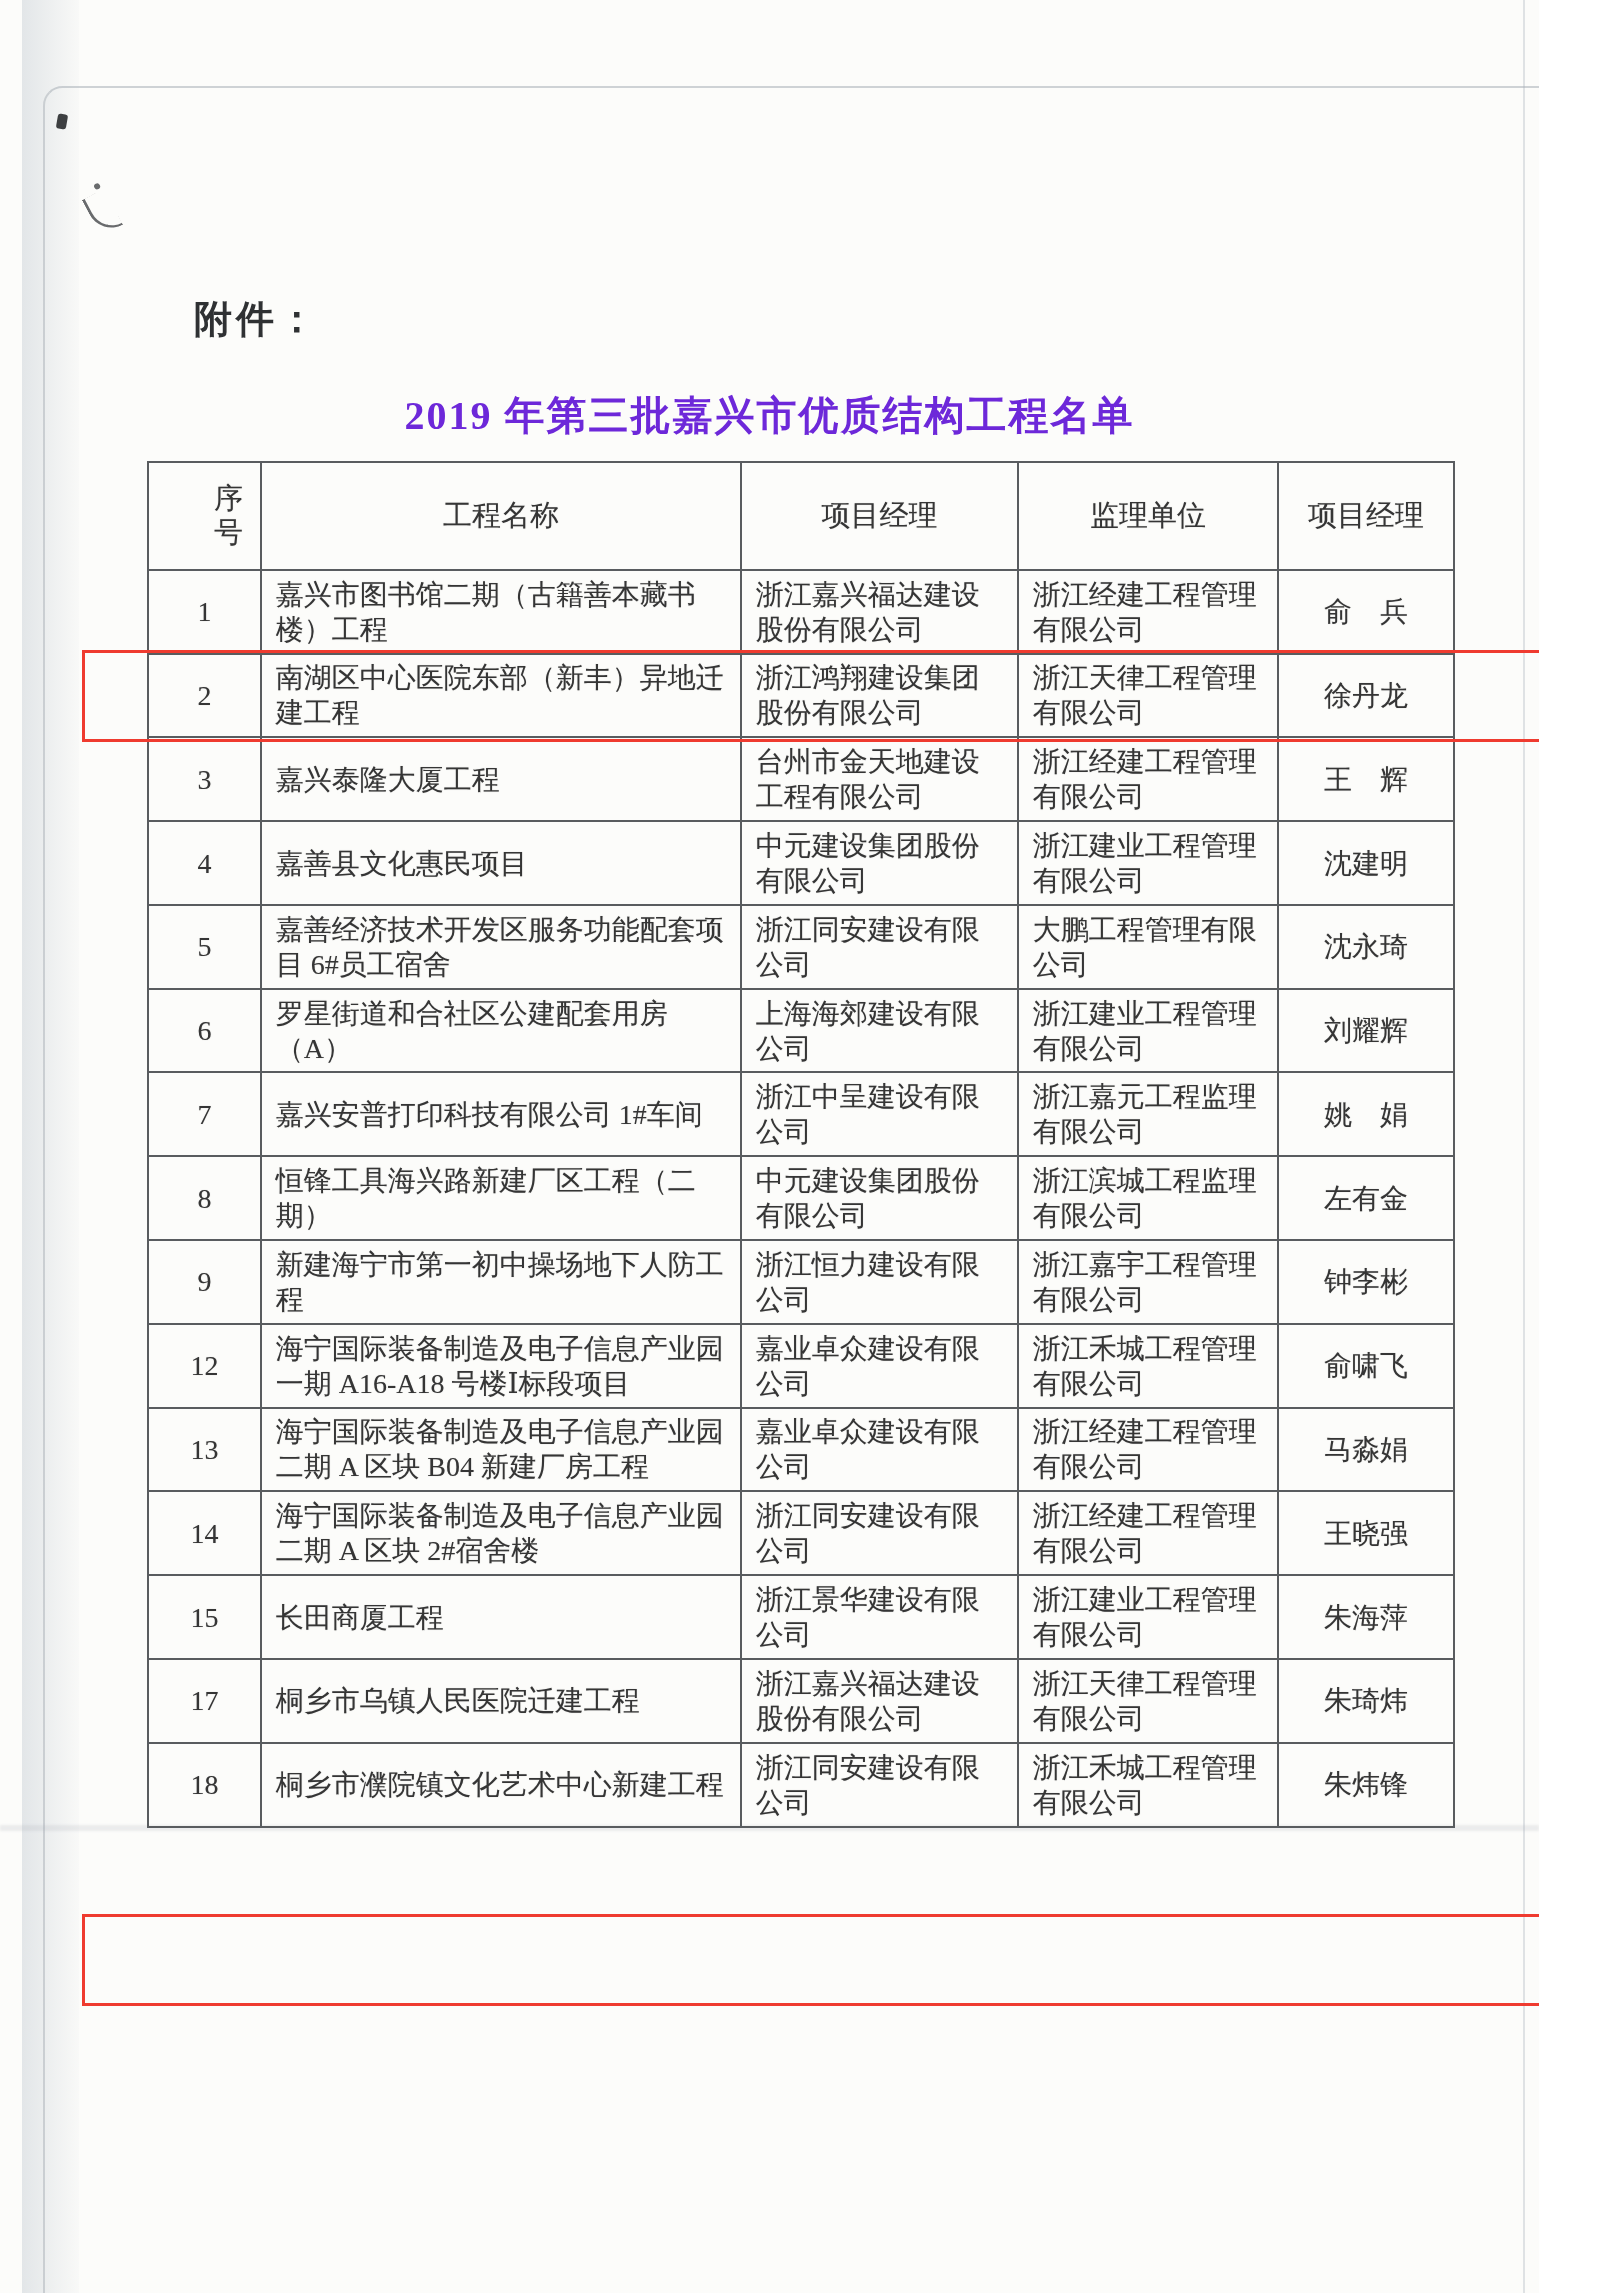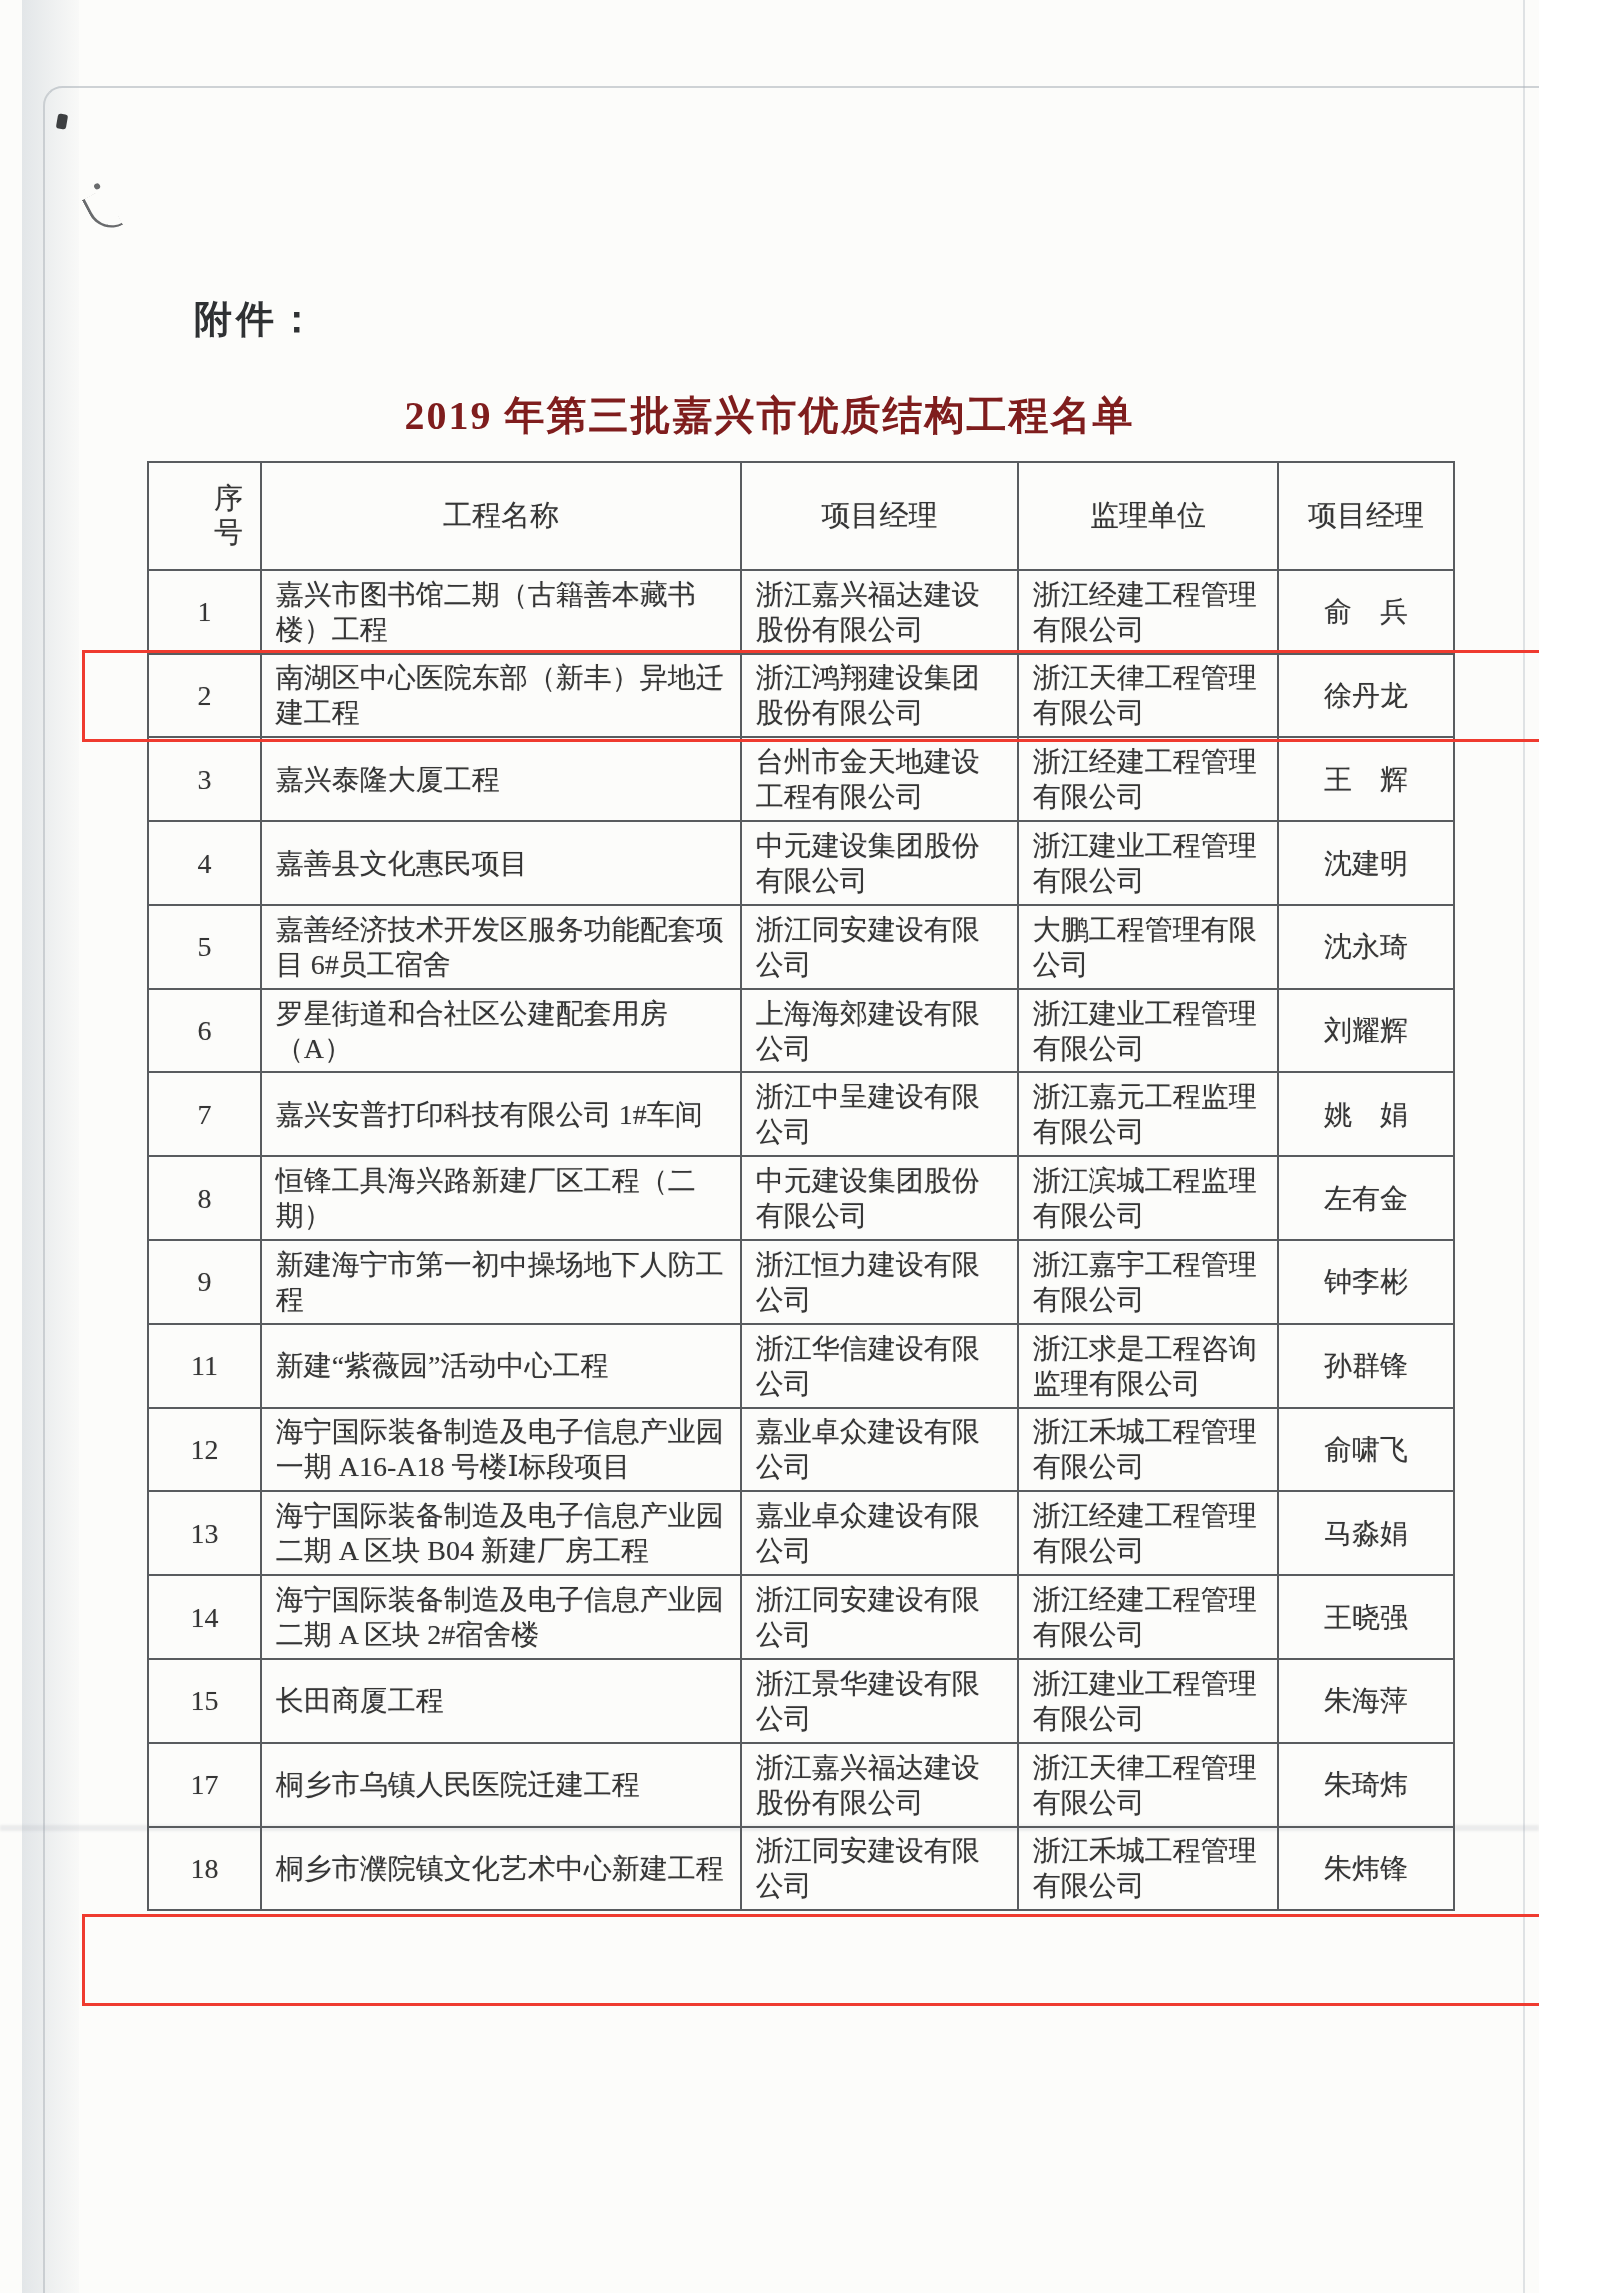--- a/index.html
+++ b/index.html
@@ -45,21 +45,21 @@
     background:rgba(160,168,175,0.18); filter:blur(1px);
   }
   
   .attachment {
     position:absolute; left:194px; top:294px;
     font-size:38px; font-weight:bold; letter-spacing:3.9px; color:#2f3133;
   }
   .title {
     position:absolute; left:0; top:388px; width:100%;
     text-align:center; font-size:40px; font-weight:bold; letter-spacing:2px;
-    margin:0; color:#7f1d1d;
+    margin:0; color:#6d28d9;
   }
   
   table.doc {
     position:absolute; left:147px; top:461px; width:1307px;
     border-collapse:collapse; table-layout:fixed;
   }
   table.doc th, table.doc td {
     border:2px solid #595c5f;
     font-size:28px; line-height:35px;
     color:#353535;
@@ -171,27 +171,20 @@
           <td class="c">左有金</td>
         </tr>
         <tr>
           <td class="c">9</td>
           <td class="project">新建海宁市第一初中操场地下人防工程</td>
           <td class="company">浙江恒力建设有限公司</td>
           <td class="company">浙江嘉宇工程管理有限公司</td>
           <td class="c">钟李彬</td>
         </tr>
         <tr>
-          <td class="c">11</td>
-          <td class="project">新建“紫薇园”活动中心工程</td>
-          <td class="company">浙江华信建设有限公司</td>
-          <td class="company">浙江求是工程咨询监理有限公司</td>
-          <td class="c">孙群锋</td>
-        </tr>
-        <tr>
           <td class="c">12</td>
           <td class="project">海宁国际装备制造及电子信息产业园一期 A16-A18 号楼Ⅰ标段项目</td>
           <td class="company">嘉业卓众建设有限公司</td>
           <td class="company">浙江禾城工程管理有限公司</td>
           <td class="c">俞啸飞</td>
         </tr>
         <tr>
           <td class="c">13</td>
           <td class="project">海宁国际装备制造及电子信息产业园二期 A 区块 B04 新建厂房工程</td>
           <td class="company">嘉业卓众建设有限公司</td>

